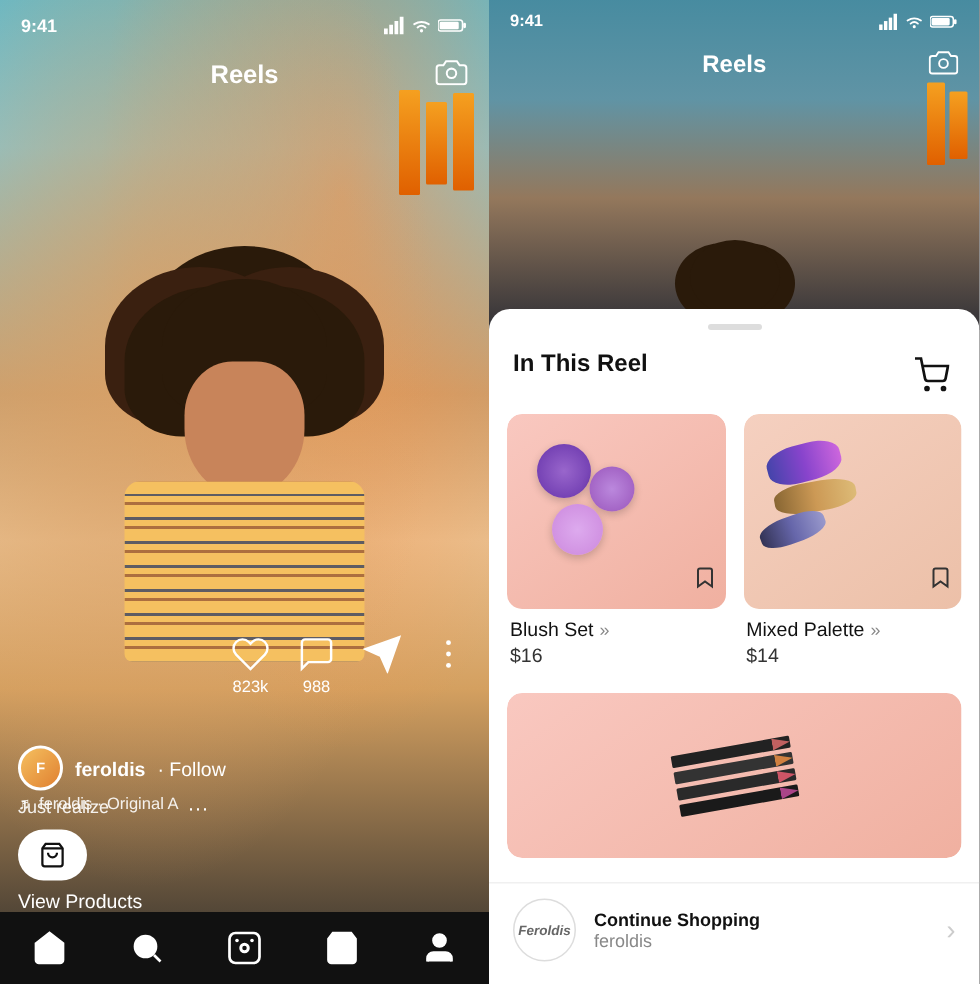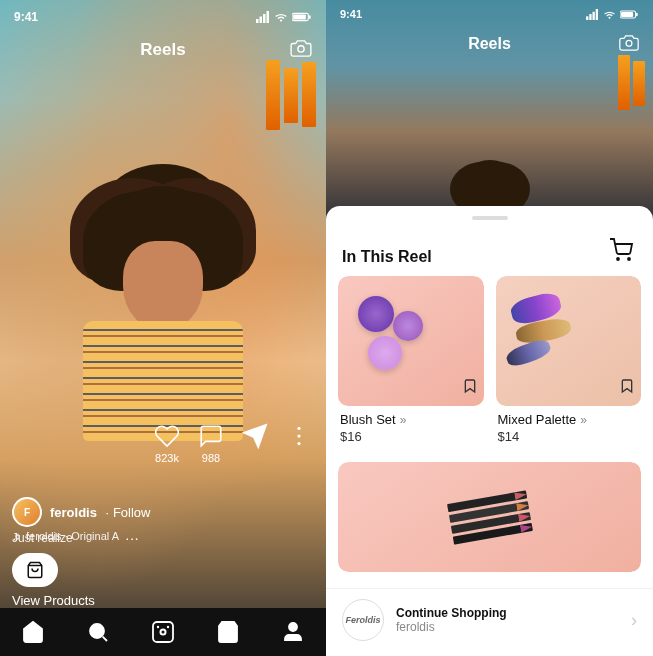--- a/index.html
+++ b/index.html
@@ -401,21 +401,21 @@
     .sheet-handle {
       width: 36px;
       height: 4px;
       background: #ddd;
       border-radius: 2px;
       margin: 10px auto 0;
     }
 
     .sheet-header {
       display: flex;
-      align-items: flex-end;
+      align-items: flex-start;
       justify-content: space-between;
       padding: 14px 16px 10px;
     }
 
     .sheet-title {
       font-size: 16px;
       font-weight: 700;
       color: #111;
     }
 

